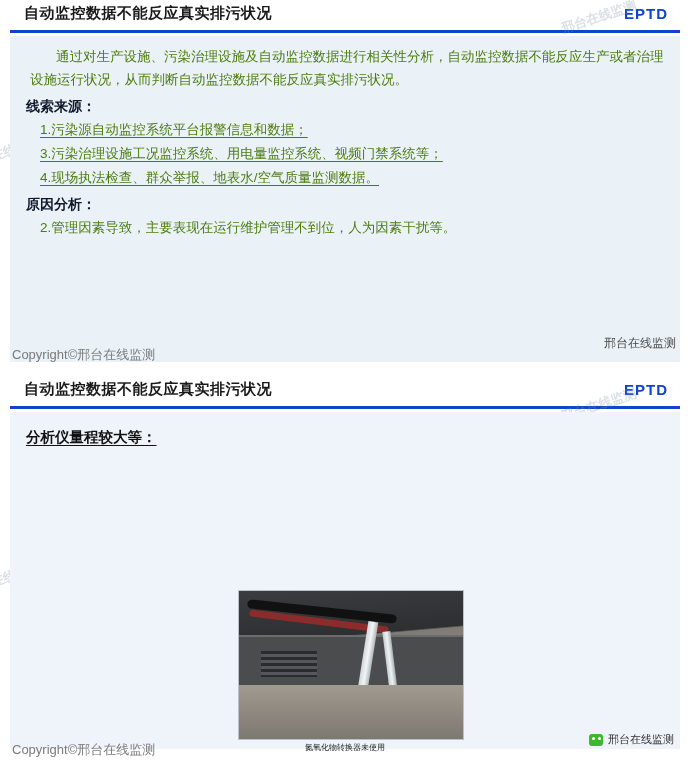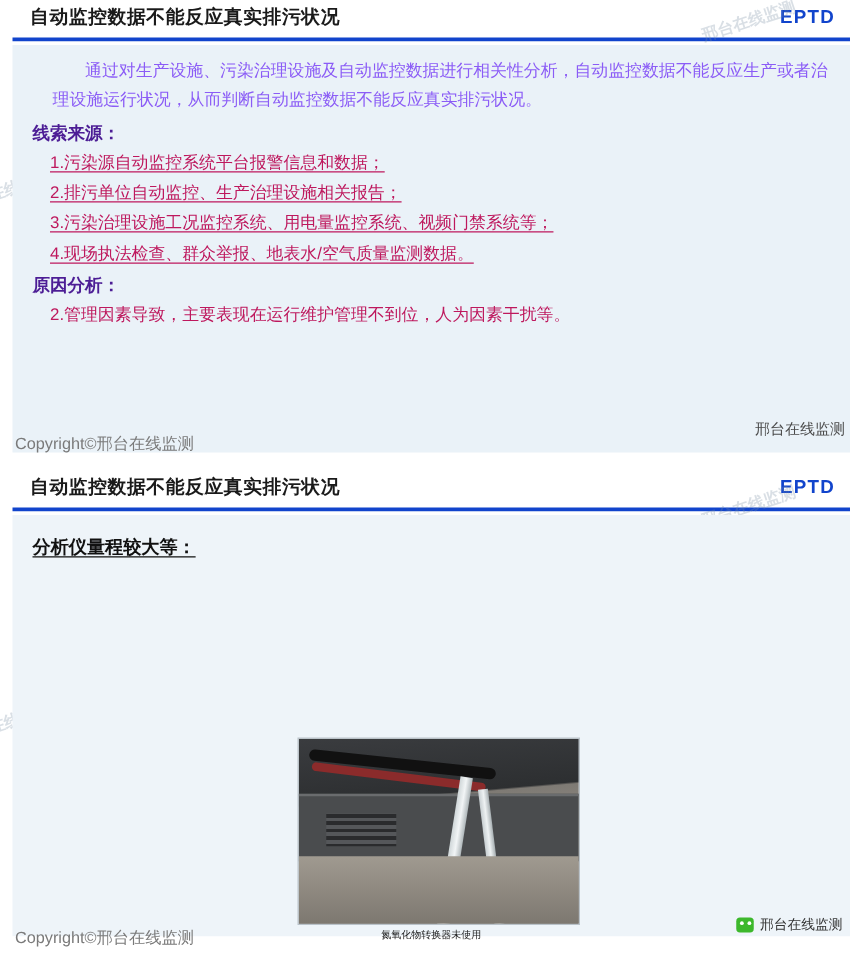--- a/index.html
+++ b/index.html
@@ -65,43 +65,43 @@
     bottom: 14px;
     background: #eaf2f8;
     box-sizing: border-box;
     padding: 10px 16px 0 16px;
   }
   #slide1 .body-panel { background: #eaf2f8; }
   #slide2 .body-panel { background: #eef4f9; }
 
   .para {
     font-size: 13.5px;
-    color: #8b5cf6;
+    color: #4d7c0f;
     line-height: 1.7;
     text-indent: 0;
-    margin: 0 0 4px 16px;
+    margin: 0 0 4px 4px;
   }
   .para.indent { text-indent: 26px; }
   .section-head {
     font-size: 14px;
     font-weight: bold;
-    color: #4c1d95;
+    color: #0f172a;
     margin: 6px 0 2px 0;
   }
   .sub-head {
     font-size: 14.5px;
     font-weight: bold;
     color: #111111;
     margin: 6px 0 10px 0;
     text-decoration: underline;
     text-underline-offset: 3px;
   }
   .list-item {
     font-size: 13.5px;
-    color: #be185d;
+    color: #4d7c0f;
     line-height: 1.72;
     margin: 0 0 1px 0;
     padding-left: 14px;
   }
   .u { text-decoration: underline; text-underline-offset: 2.5px; }
 
   .copyright {
     position: absolute;
     left: 12px;
     font-size: 13px;
@@ -256,21 +256,20 @@
   <div class="wm" style="left:560px; top:8px;">邢台在线监测</div>
   <div class="wm" style="left:600px; top:180px;">在线监测</div>
   <div class="wm" style="left:150px; top:80px;">邢台在线监测</div>
   <div class="wm" style="left:380px; top:200px;">邢台在线监测</div>
   <div class="wm small" style="left:150px; top:330px;">邢台在线监测</div>
 
   <div class="body-panel">
     <div class="para indent">通过对生产设施、污染治理设施及自动监控数据进行相关性分析，自动监控数据不能反应生产或者治理设施运行状况，从而判断自动监控数据不能反应真实排污状况。</div>
     <div class="section-head">线索来源：</div>
     <div class="list-item u">1.污染源自动监控系统平台报警信息和数据；</div>
-    <div class="list-item u">2.排污单位自动监控、生产治理设施相关报告；</div>
     <div class="list-item u">3.污染治理设施工况监控系统、用电量监控系统、视频门禁系统等；</div>
     <div class="list-item u">4.现场执法检查、群众举报、地表水/空气质量监测数据。</div>
     <div class="section-head">原因分析：</div>
     <div class="list-item">2.管理因素导致，主要表现在运行维护管理不到位，人为因素干扰等。</div>
   </div>
 
   <div class="copyright">Copyright©邢台在线监测</div>
   <div class="wm-dark" style="right:14px; bottom:24px;">邢台在线监测</div>
 </div>
 

